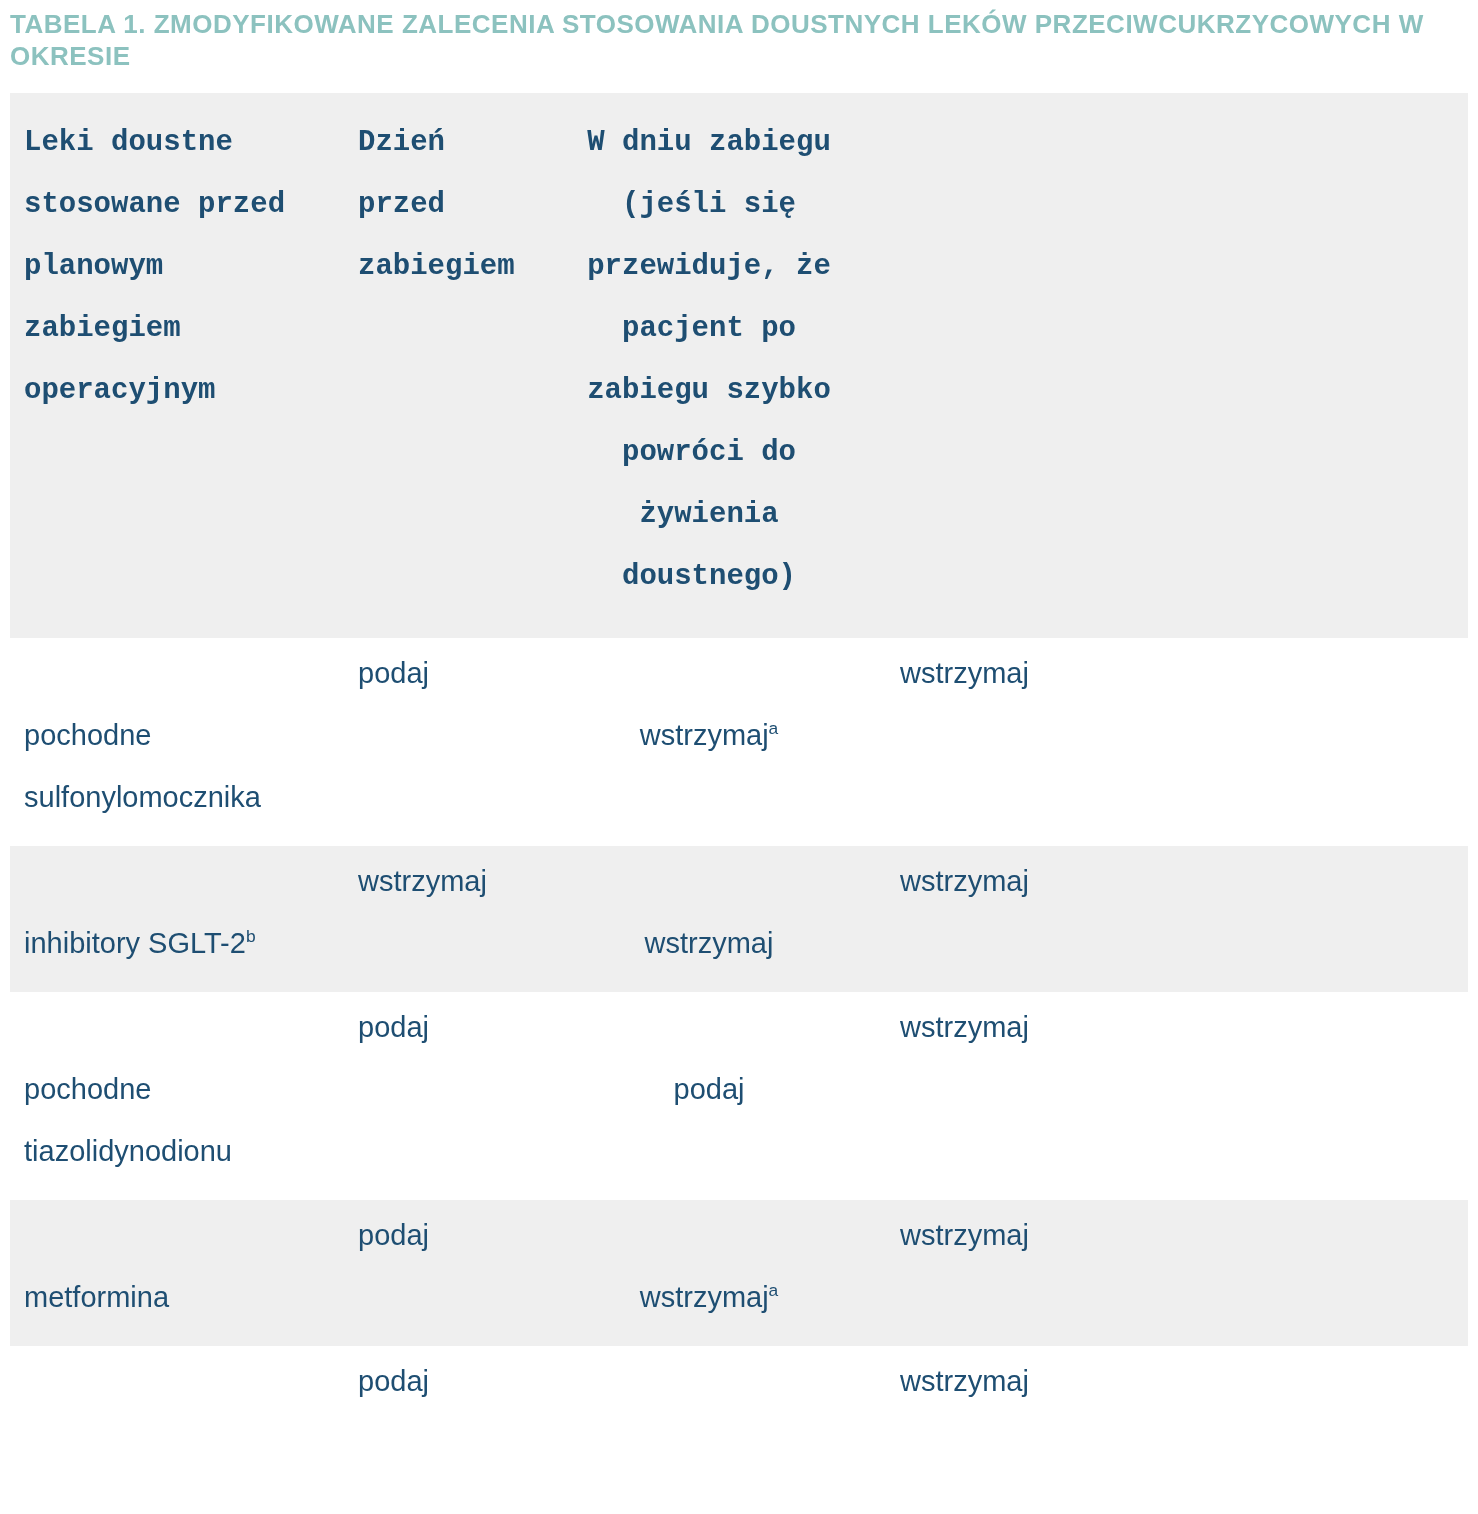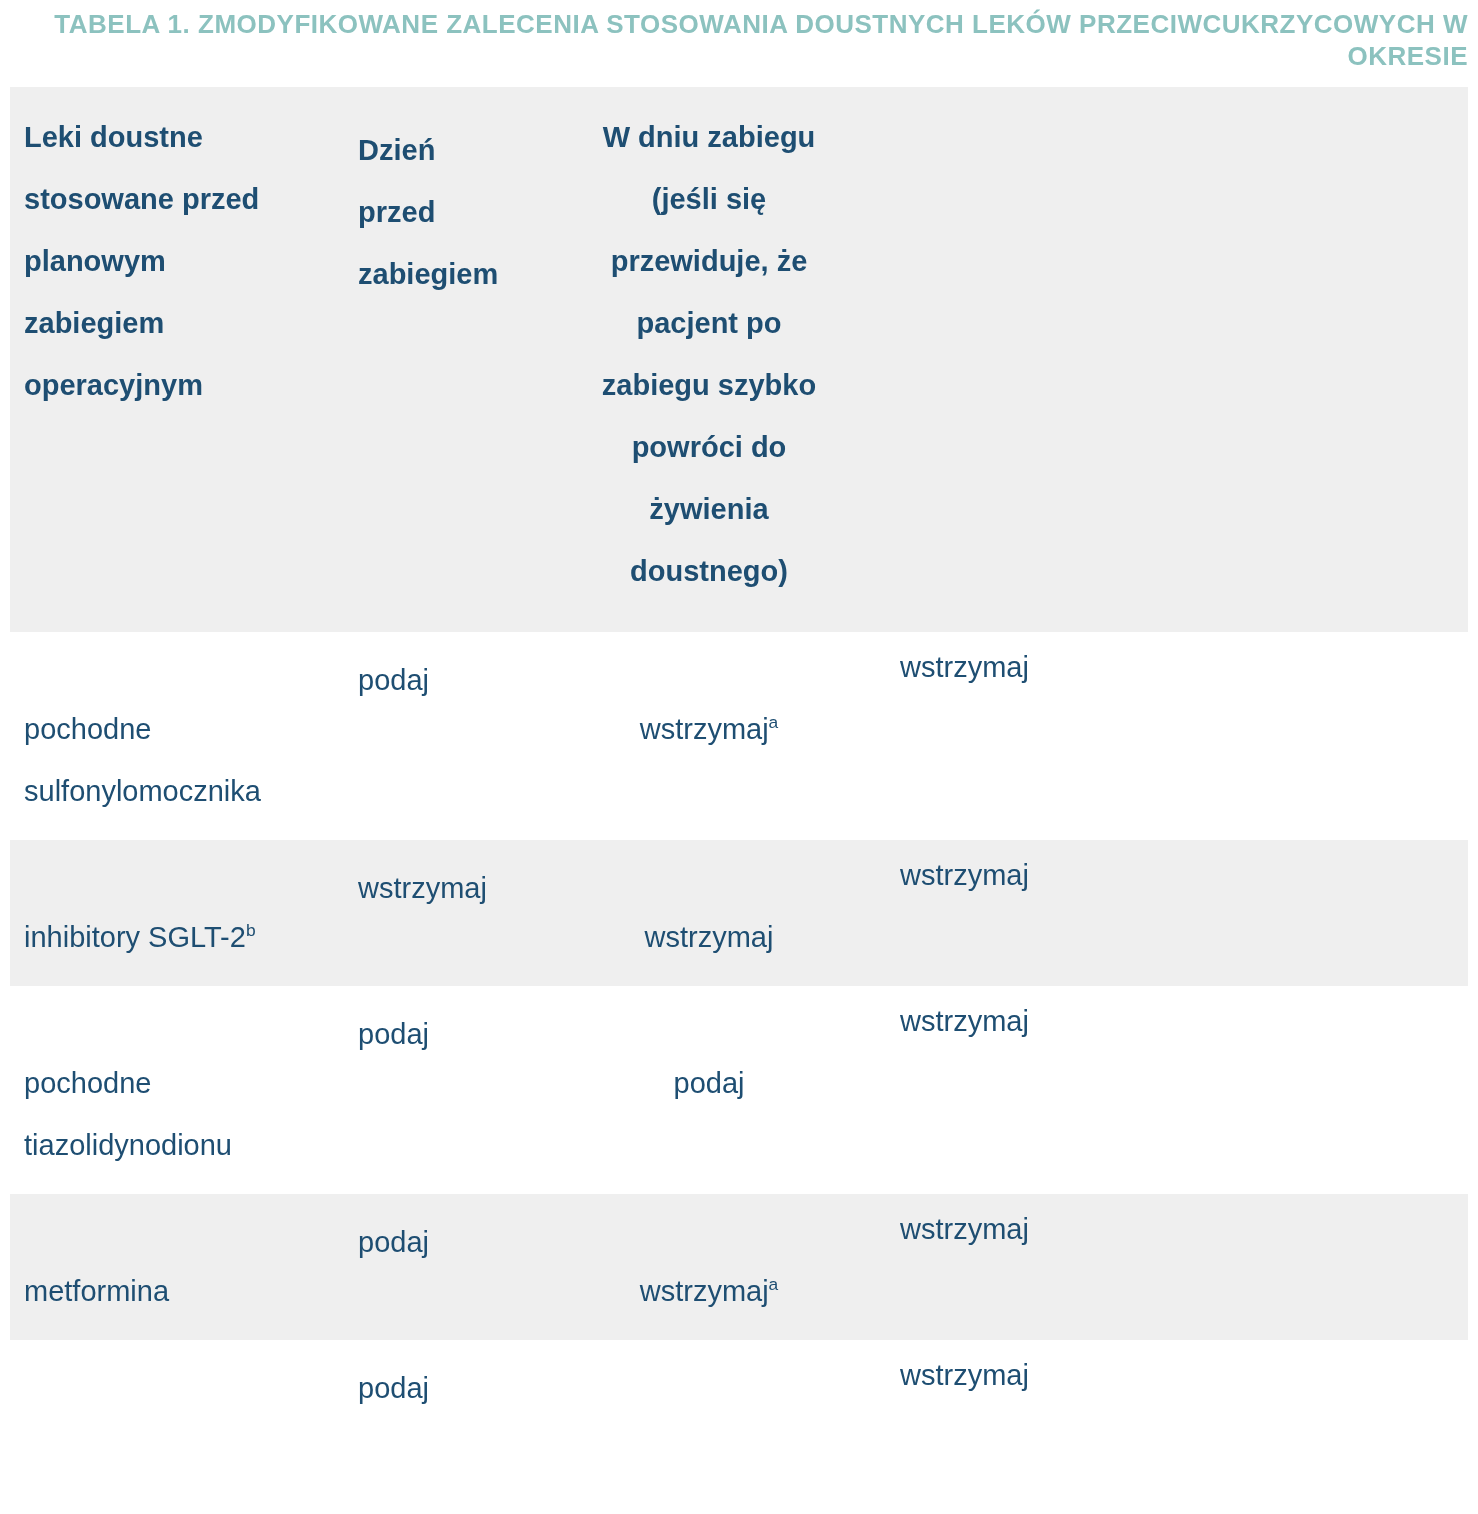--- a/index.html
+++ b/index.html
@@ -8,26 +8,25 @@
     background: #ffffff;
     font-family: "Liberation Sans", sans-serif;
     color: #1e4e72;
   }
   .page {
     width: 1478px;
     padding: 8px 10px 10px 10px;
   }
   
   .title {
-    margin: 0 0 15px 0;
+    margin: 0 0 21px 0;
     color: #8cc2bf;
     font-size: 26px;
     font-weight: 700;
     letter-spacing: 0.5px;
-    text-align: right;
   }
   .title-line { display: block; line-height: 32px; }
   .title-line + .title-line { margin-top: 24px; }
   .title sup { font-size: 0.62em; vertical-align: super; line-height: 0; }
   
   .tbl {
     width: 1458px;
     border-bottom: 2px solid #e8e8e8;
   }
   .row {
@@ -36,27 +35,28 @@
     padding: 0 14px;
   }
   .row.gray { background: #efefef; }
   .cell {
     font-size: 29px;
     line-height: 62px;
     color: #1e4e72;
     white-space: pre-line;
   }
   .c1 { padding-right: 30px; }
-  .c2 { padding-right: 20px; margin-top: 13px; }
+  .c2 { padding-right: 20px; }
   .c3 { padding-right: 40px; text-align: center; }
   .c4 { padding-right: 20px; }
   .header-row .cell {
     font-weight: 700;
     padding-top: 19px;
     padding-bottom: 30px;
+    font-family: Liberation Mono, monospace;
   }
   .body-row .cell {
     padding-top: 4px;
     padding-bottom: 18px;
   }
   .row-last .cell { padding-bottom: 46px; }
   .cell sup {
     font-size: 0.6em;
     vertical-align: super;
     line-height: 0;

